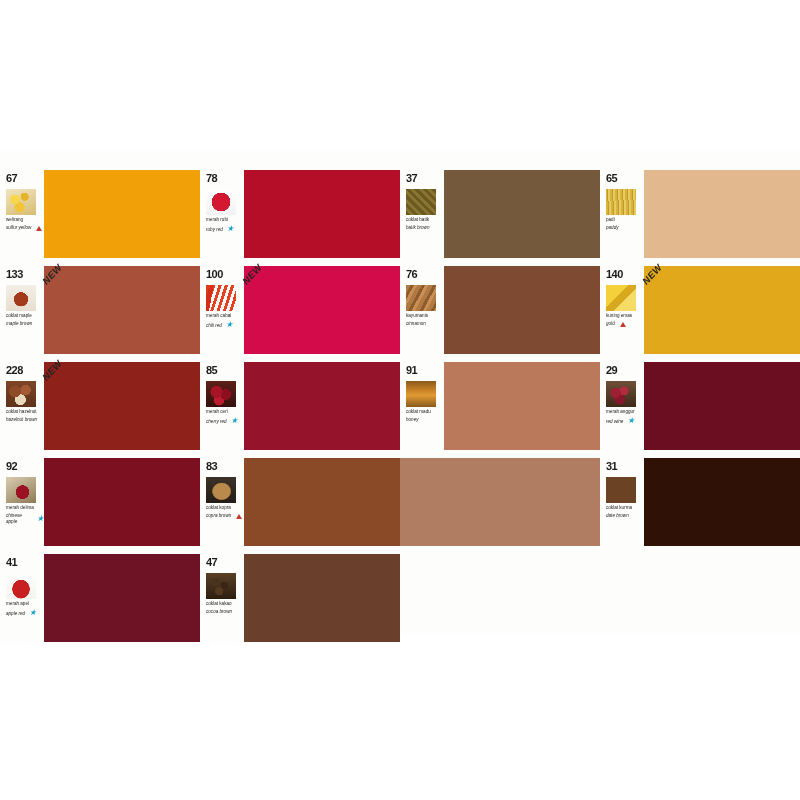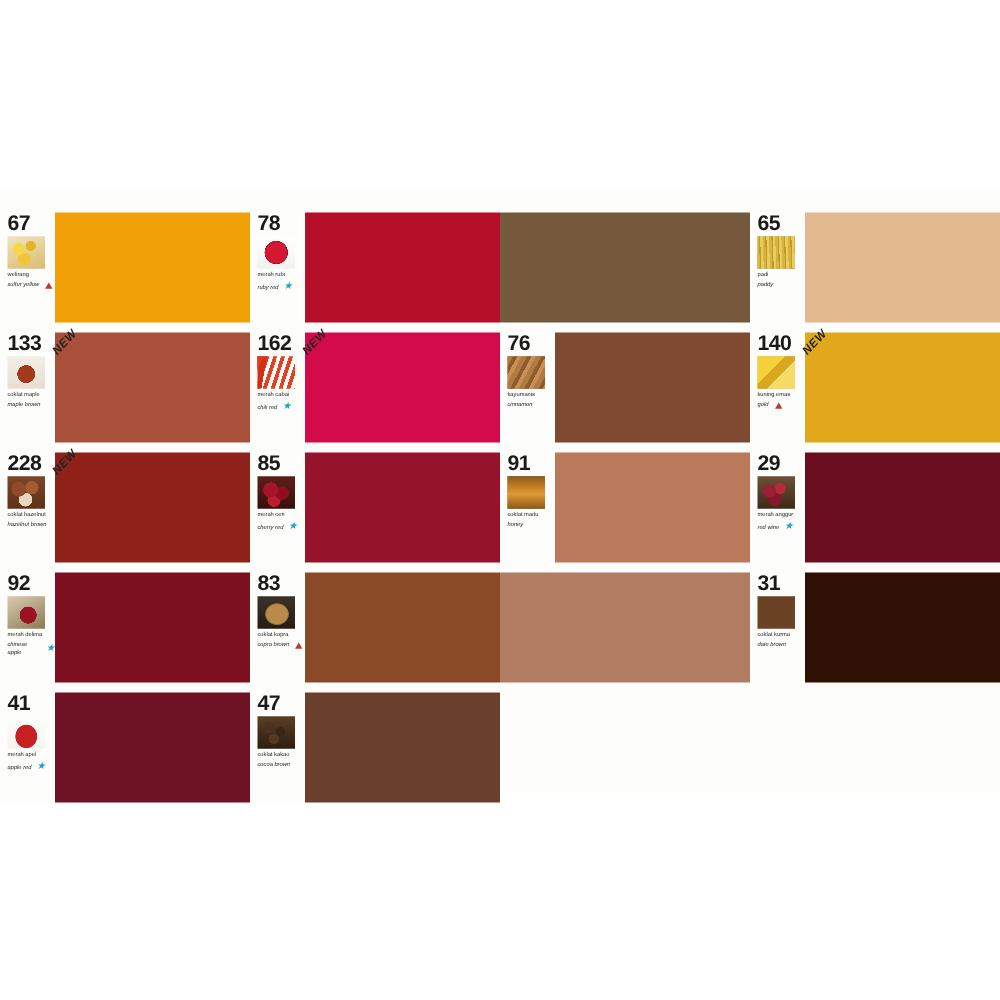--- a/index.html
+++ b/index.html
@@ -32,21 +32,21 @@
   .info{
     width:44px;min-width:44px;
     height:90px;
     position:relative;
     background:#fdfdfb;
     padding-left:6px;
     box-sizing:border-box;
     display:flex;flex-direction:column;
   }
   .code{
-    font-size:17px;
+    font-size:11px;
     font-weight:bold;
     color:#1a1a1a;
     line-height:17px;
     letter-spacing:-0.5px;
     margin-top:1px;
     margin-bottom:2px;
   }
   .thumb{
     width:30px;height:26px;
     border:0;
@@ -200,20 +200,30 @@
             <div class="name-id">merah rubi</div>
             <div class="markrow name-en">
               <span>ruby red</span>
               <span class="star">★</span>
             </div>
           </div>
         </div>
         <div class="swatch" style="background: rgb(181, 14, 40);"></div>
       </div>
       <div class="cell">
+        <div class="info">
+          <div class="code">37</div>
+          <div class="thumb ph-batik"></div>
+          <div class="names">
+            <div class="name-id">coklat batik</div>
+            <div class="markrow name-en">
+              <span>batik brown</span>
+            </div>
+          </div>
+        </div>
         <div class="swatch" style="background: rgb(117, 89, 60);"></div>
       </div>
       <div class="cell">
         <div class="info">
           <div class="code">65</div>
           <div class="thumb ph-padi"></div>
           <div class="names">
             <div class="name-id">padi</div>
             <div class="markrow name-en">
               <span>paddy</span>
@@ -231,21 +241,21 @@
             <div class="markrow name-en">
               <span>maple brown</span>
             </div>
           </div>
         </div>
         <div class="newbadge">NEW</div>
         <div class="swatch" style="background: rgb(168, 80, 58);"></div>
       </div>
       <div class="cell">
         <div class="info">
-          <div class="code">162</div>
+          <div class="code">100</div>
           <div class="thumb ph-chili"></div>
           <div class="names">
             <div class="name-id">merah cabai</div>
             <div class="markrow name-en">
               <span>chili red</span>
               <span class="star">★</span>
             </div>
           </div>
         </div>
         <div class="newbadge">NEW</div>

